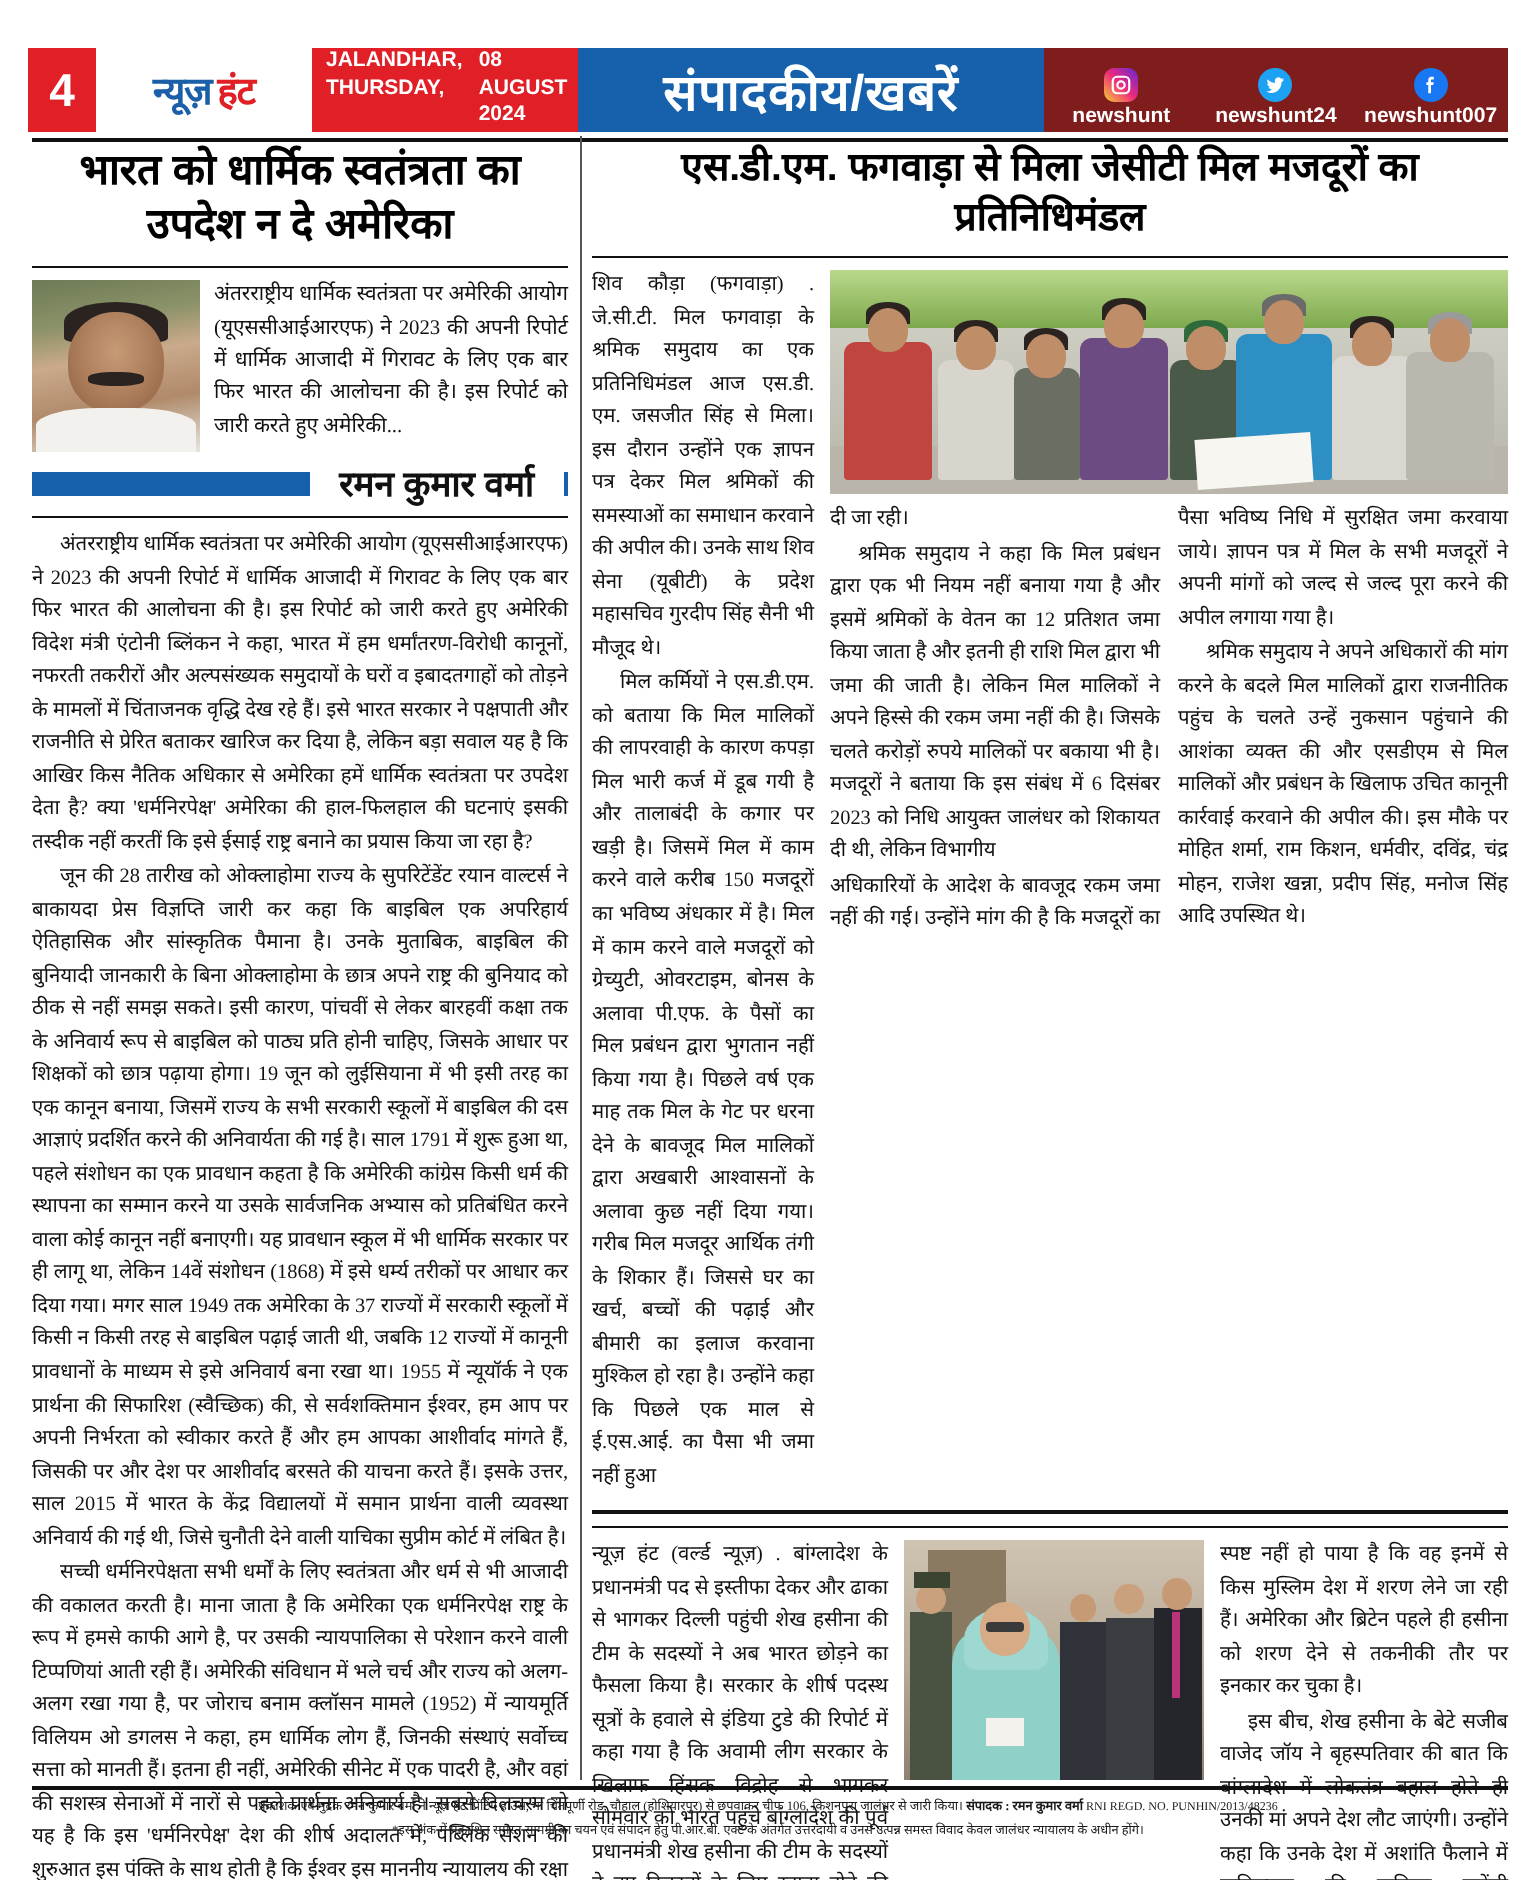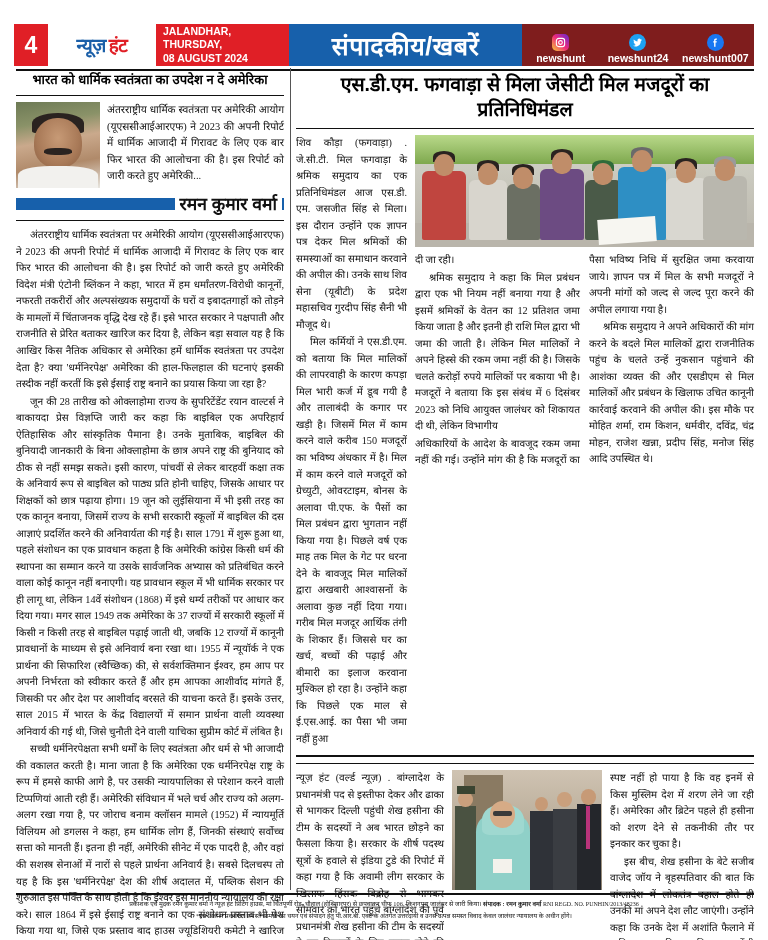--- a/index.html
+++ b/index.html
@@ -25,21 +25,21 @@
   .mh-logo {
     background:#fff; width:108px;
     display:flex; align-items:center; justify-content:center;
     font-family:"Liberation Sans", sans-serif;
     font-weight:bold; font-size:19px; letter-spacing:-0.5px;
   }
   .mh-logo .lg-blue { color:#1b5fa8; }
   .mh-logo .lg-red { color:#e01f26; margin-left:3px; }
   .mh-date {
     background:#e01f26; color:#fff; flex:0 0 133px;
-    display:flex; flex-direction:column; justify-content:center;
+    display:flex; flex-direction:row; justify-content:center;
     padding-left:7px;
     font-family:"Liberation Sans", sans-serif;
     font-weight:bold; font-size:10.5px; line-height:1.3;
   }
   .mh-section {
     background:#1760ab; color:#fff; flex:1;
     display:flex; align-items:center; justify-content:center;
     font-family:"Liberation Sans", sans-serif;
     font-weight:bold; font-size:25px; letter-spacing:0.5px;
   }
@@ -70,21 +70,21 @@
   .col-left { position:absolute; left:16px; top:72px; width:268px; }
   .col-right { position:absolute; left:296px; top:72px; width:458px; }
   .vdiv { position:absolute; left:290px; top:68px; width:1px; height:822px; background:#555; }
 
   
   h1.hl {
     font-family:"Liberation Sans", sans-serif;
     font-weight:bold; text-align:center; color:#000;
     line-height:1.3;
   }
-  .hl-main { font-size:13px; margin-bottom:6px; }
+  .hl-main { font-size:21px; margin-bottom:6px; }
   .hl-a2 { font-size:19.5px; margin-bottom:5px; }
   .hl-a3 { font-size:17px; margin-bottom:5px; }
 
   .sep { height:1.5px; background:#111; margin:4px 0 6px; }
   .sep-thin { height:1px; background:#111; margin:5px 0 6px; }
 
   
   .editor-row { display:flex; gap:7px; align-items:flex-start; }
   .editor-photo {
     width:84px; height:86px; flex:0 0 84px;
@@ -112,21 +112,21 @@
     flex:1; font-size:10.4px; line-height:1.58; text-align:justify;
     font-family:"Liberation Serif", serif;
   }
   .editor-name-wrap {
     position:relative; margin-top:3px; height:24px;
   }
   .editor-name-wrap .bluebar {
     position:absolute; left:0; right:0; top:7px; height:12px; background:#1760ab;
   }
   .editor-name-wrap .nm {
-    position:absolute; right:2px; top:0; background:#fff; padding:0 5px;
+    position:absolute; right:2px; top:0; background:#fff; padding:0 15px;
     font-family:"Liberation Sans", sans-serif; font-weight:bold; font-size:17.5px;
   }
   .editor-role {
     text-align:right; font-size:9.5px; margin-top:1px; margin-right:4px;
     letter-spacing:0.5px;
   }
 
   
   .body-text {
     font-size:10.2px; line-height:1.62; text-align:justify;

